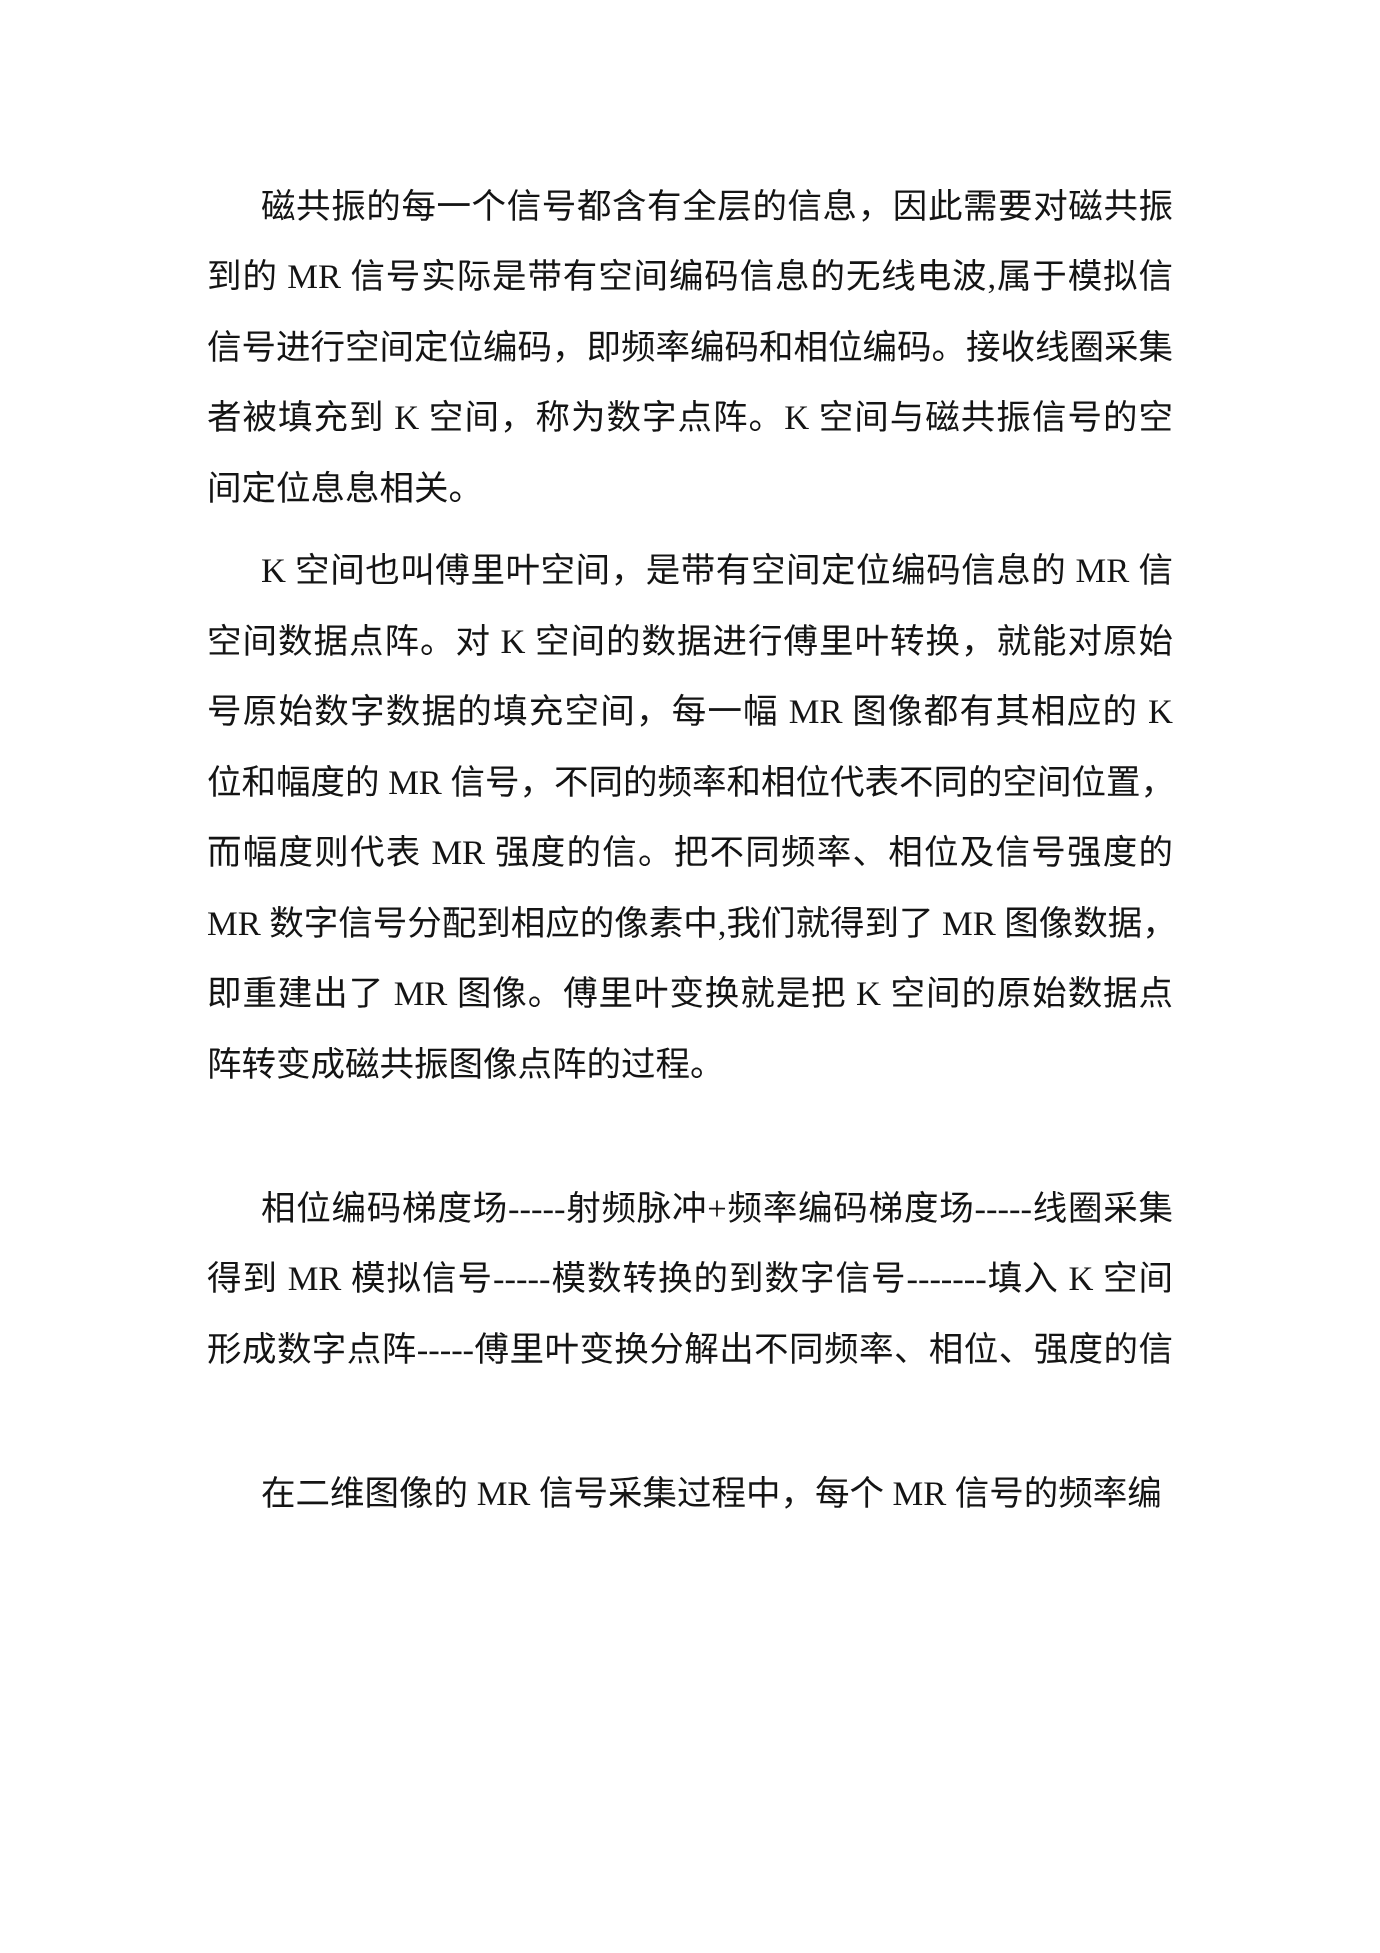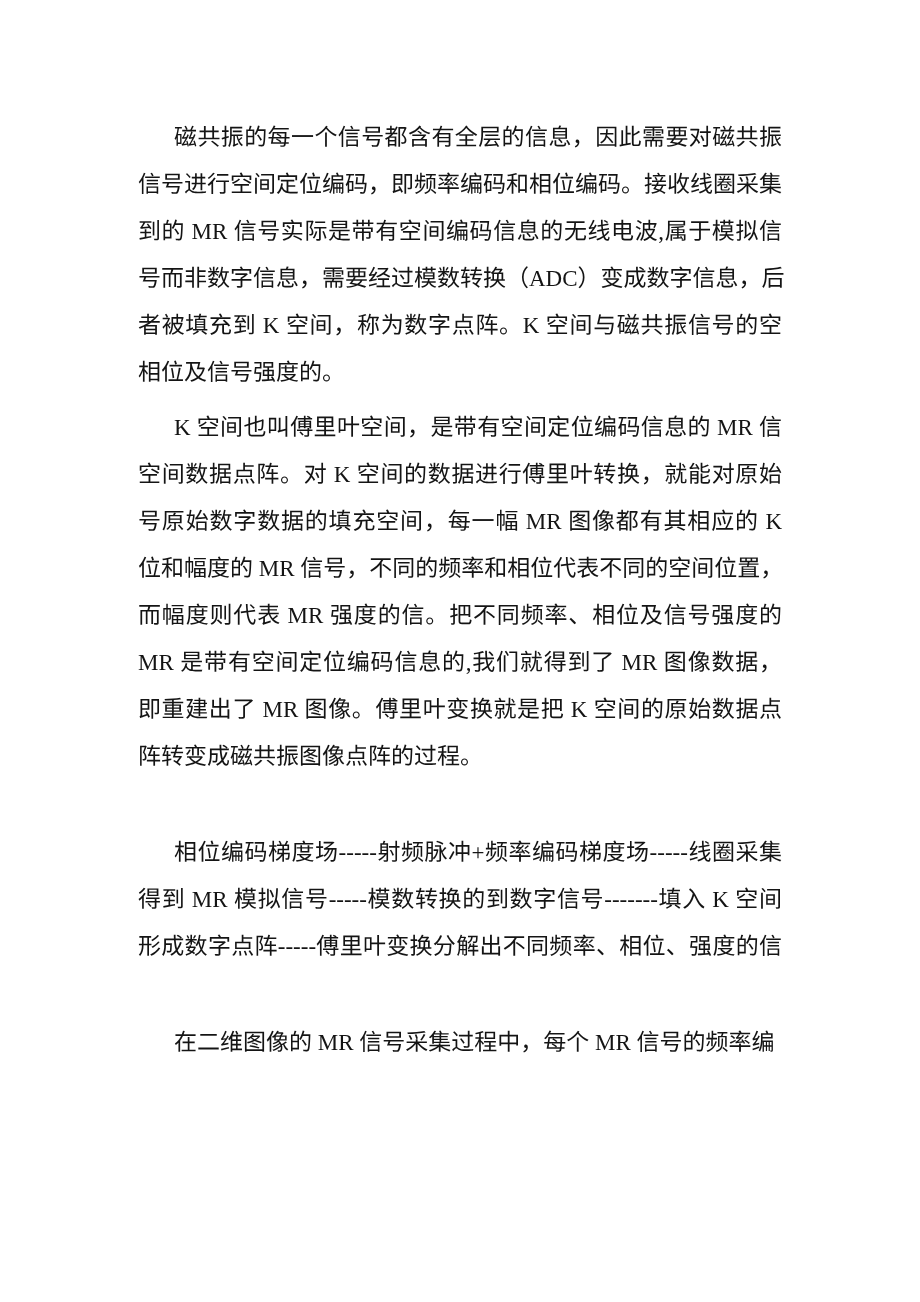--- a/index.html
+++ b/index.html
@@ -40,34 +40,33 @@
   .blank-line {
     height: 41px;
   }
 </style>
 </head>
 <body>
 
 <div class="page">
   <div class="para">
       <div class="line first">磁共振的每一个信号都含有全层的信息，因此需要对磁共振</div>
+      <div class="line">到的 MR 信号实际是带有空间编码信息的无线电波,属于模拟信</div>
       <div class="line">信号进行空间定位编码，即频率编码和相位编码。接收线圈采集</div>
-      <div class="line">到的 MR 信号实际是带有空间编码信息的无线电波,属于模拟信</div>
-      <div class="line">号而非数字信息，需要经过模数转换（ADC）变成数字信息，后</div>
       <div class="line">者被填充到 K 空间，称为数字点阵。K 空间与磁共振信号的空</div>
-      <div class="line last">相位及信号强度的。</div>
+      <div class="line last">间定位息息相关。</div>
     </div>
 
   <div class="para">
       <div class="line first">K 空间也叫傅里叶空间，是带有空间定位编码信息的 MR 信</div>
       <div class="line">空间数据点阵。对 K 空间的数据进行傅里叶转换，就能对原始</div>
       <div class="line">号原始数字数据的填充空间，每一幅 MR 图像都有其相应的 K</div>
       <div class="line">位和幅度的 MR 信号，不同的频率和相位代表不同的空间位置，</div>
       <div class="line">而幅度则代表 MR 强度的信。把不同频率、相位及信号强度的</div>
-      <div class="line">MR 是带有空间定位编码信息的,我们就得到了 MR 图像数据，</div>
+      <div class="line">MR 数字信号分配到相应的像素中,我们就得到了 MR 图像数据，</div>
       <div class="line">即重建出了 MR 图像。傅里叶变换就是把 K 空间的原始数据点</div>
       <div class="line last">阵转变成磁共振图像点阵的过程。</div>
     </div>
 
   <div class="blank-line"></div>
 
   <div class="para">
       <div class="line first">相位编码梯度场-----射频脉冲+频率编码梯度场-----线圈采集</div>
       <div class="line">得到 MR 模拟信号-----模数转换的到数字信号-------填入 K 空间</div>
       <div class="line">形成数字点阵-----傅里叶变换分解出不同频率、相位、强度的信</div>

